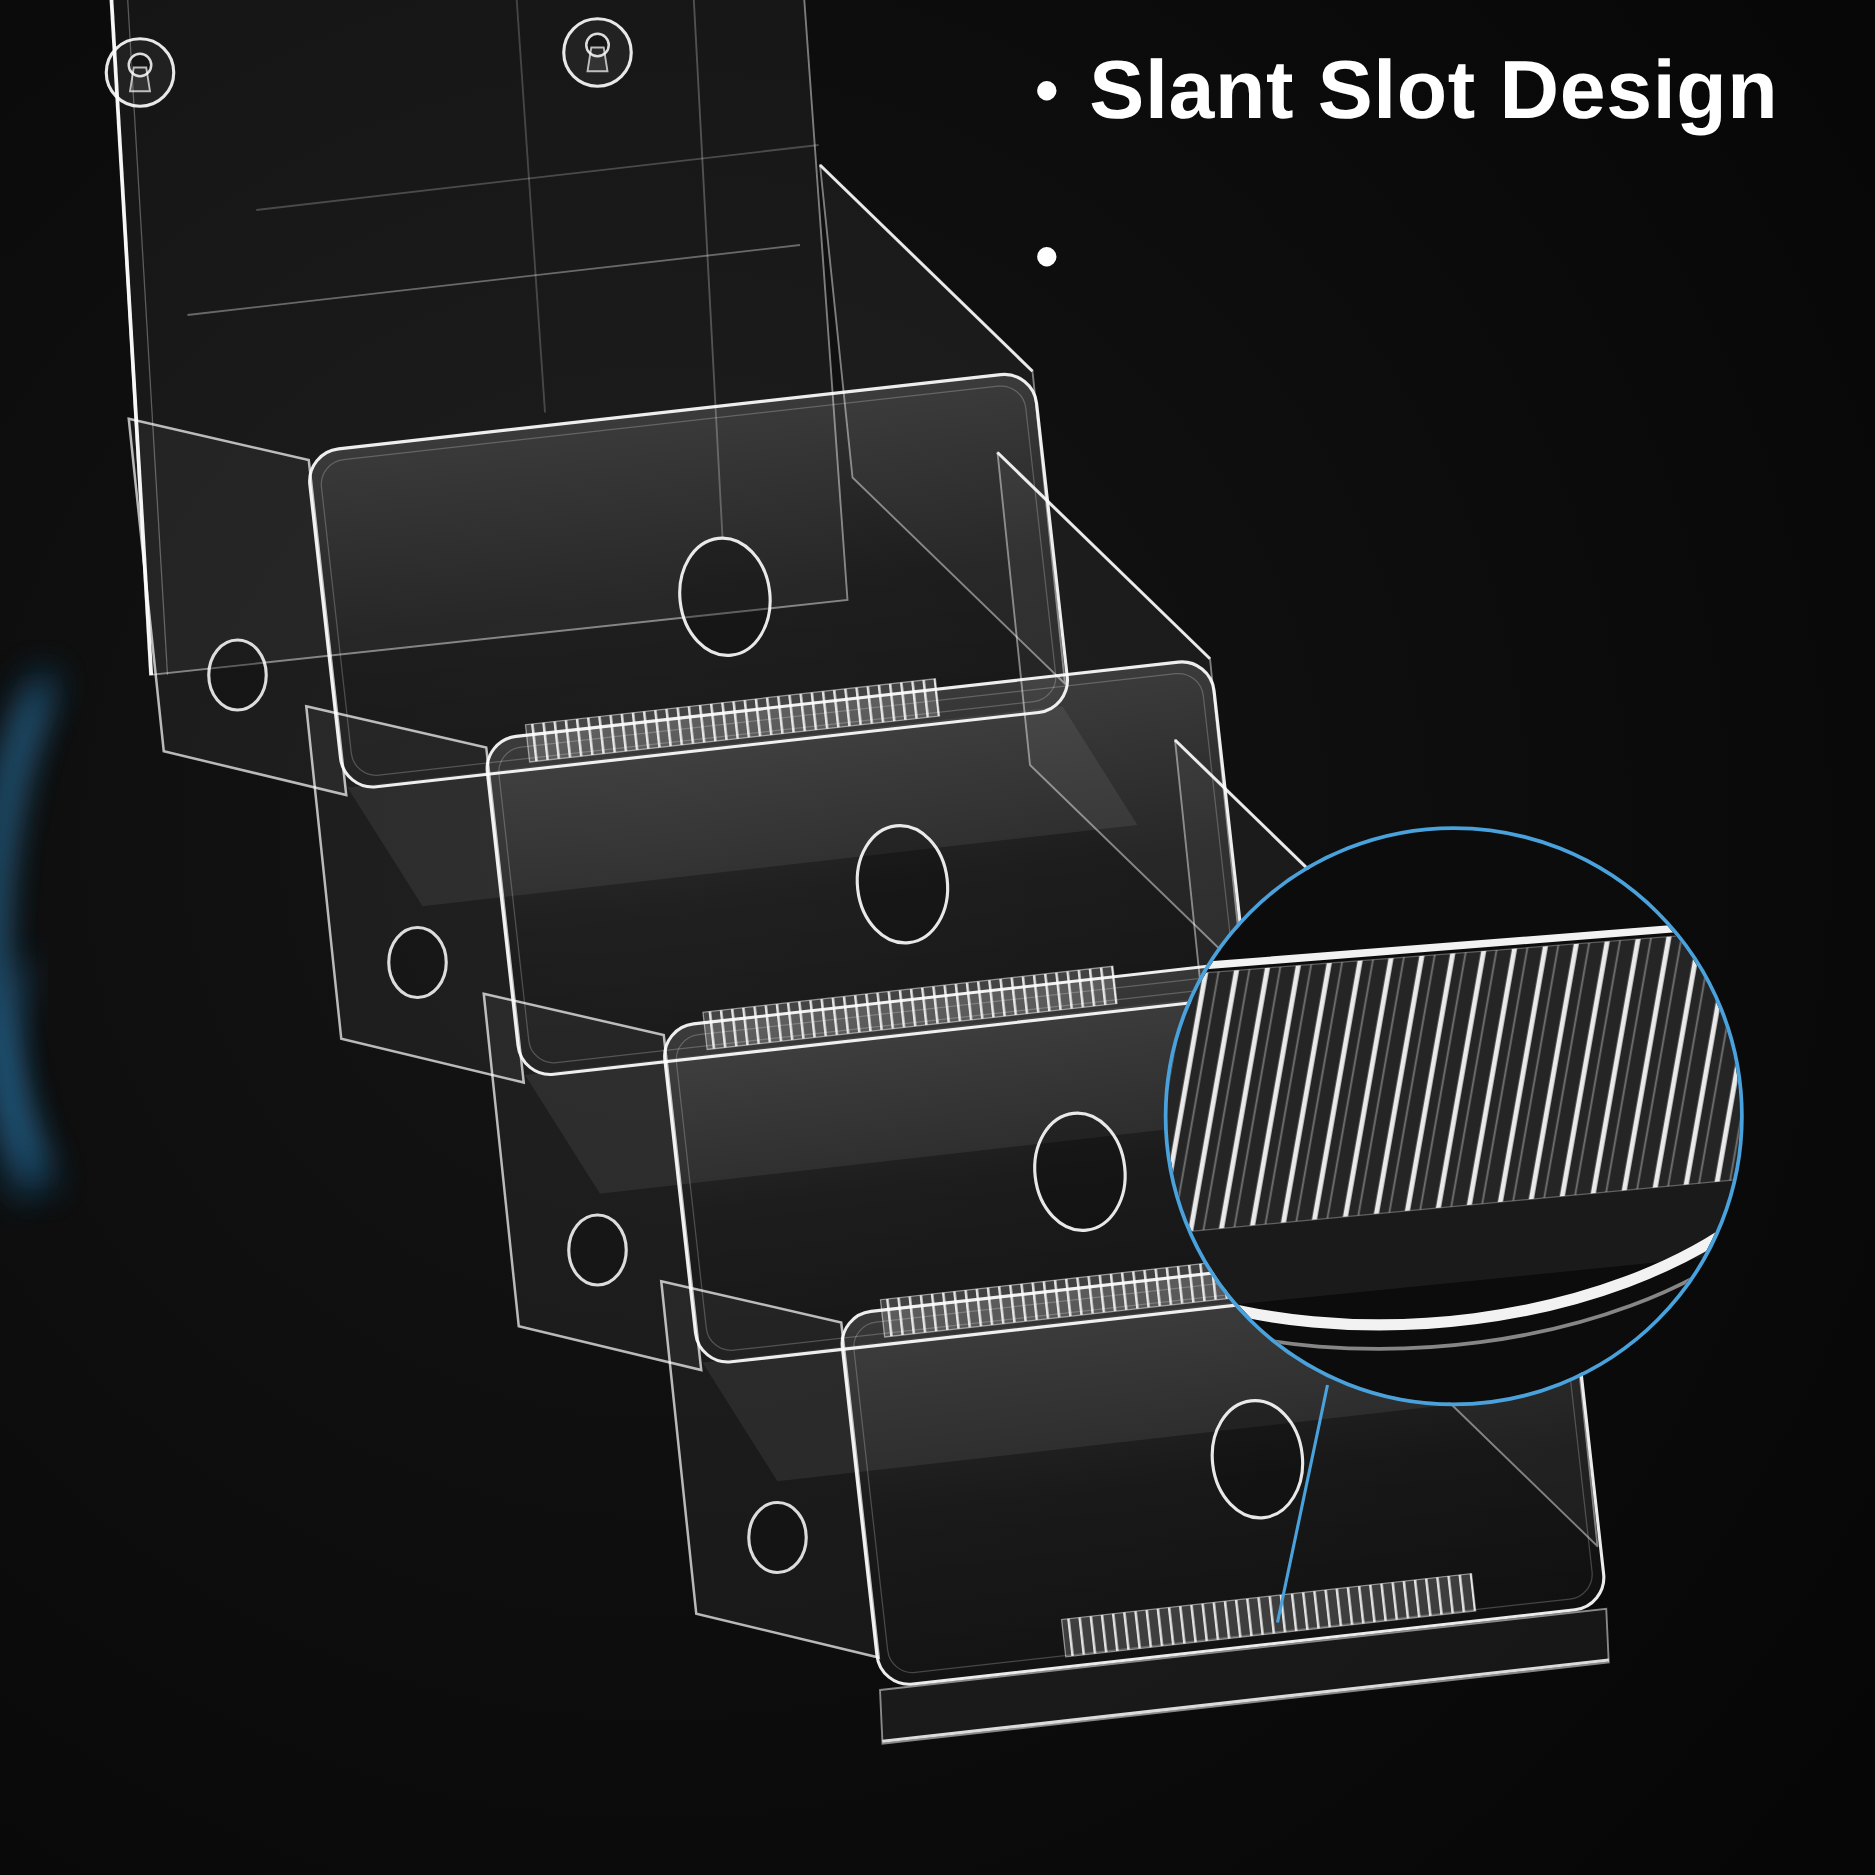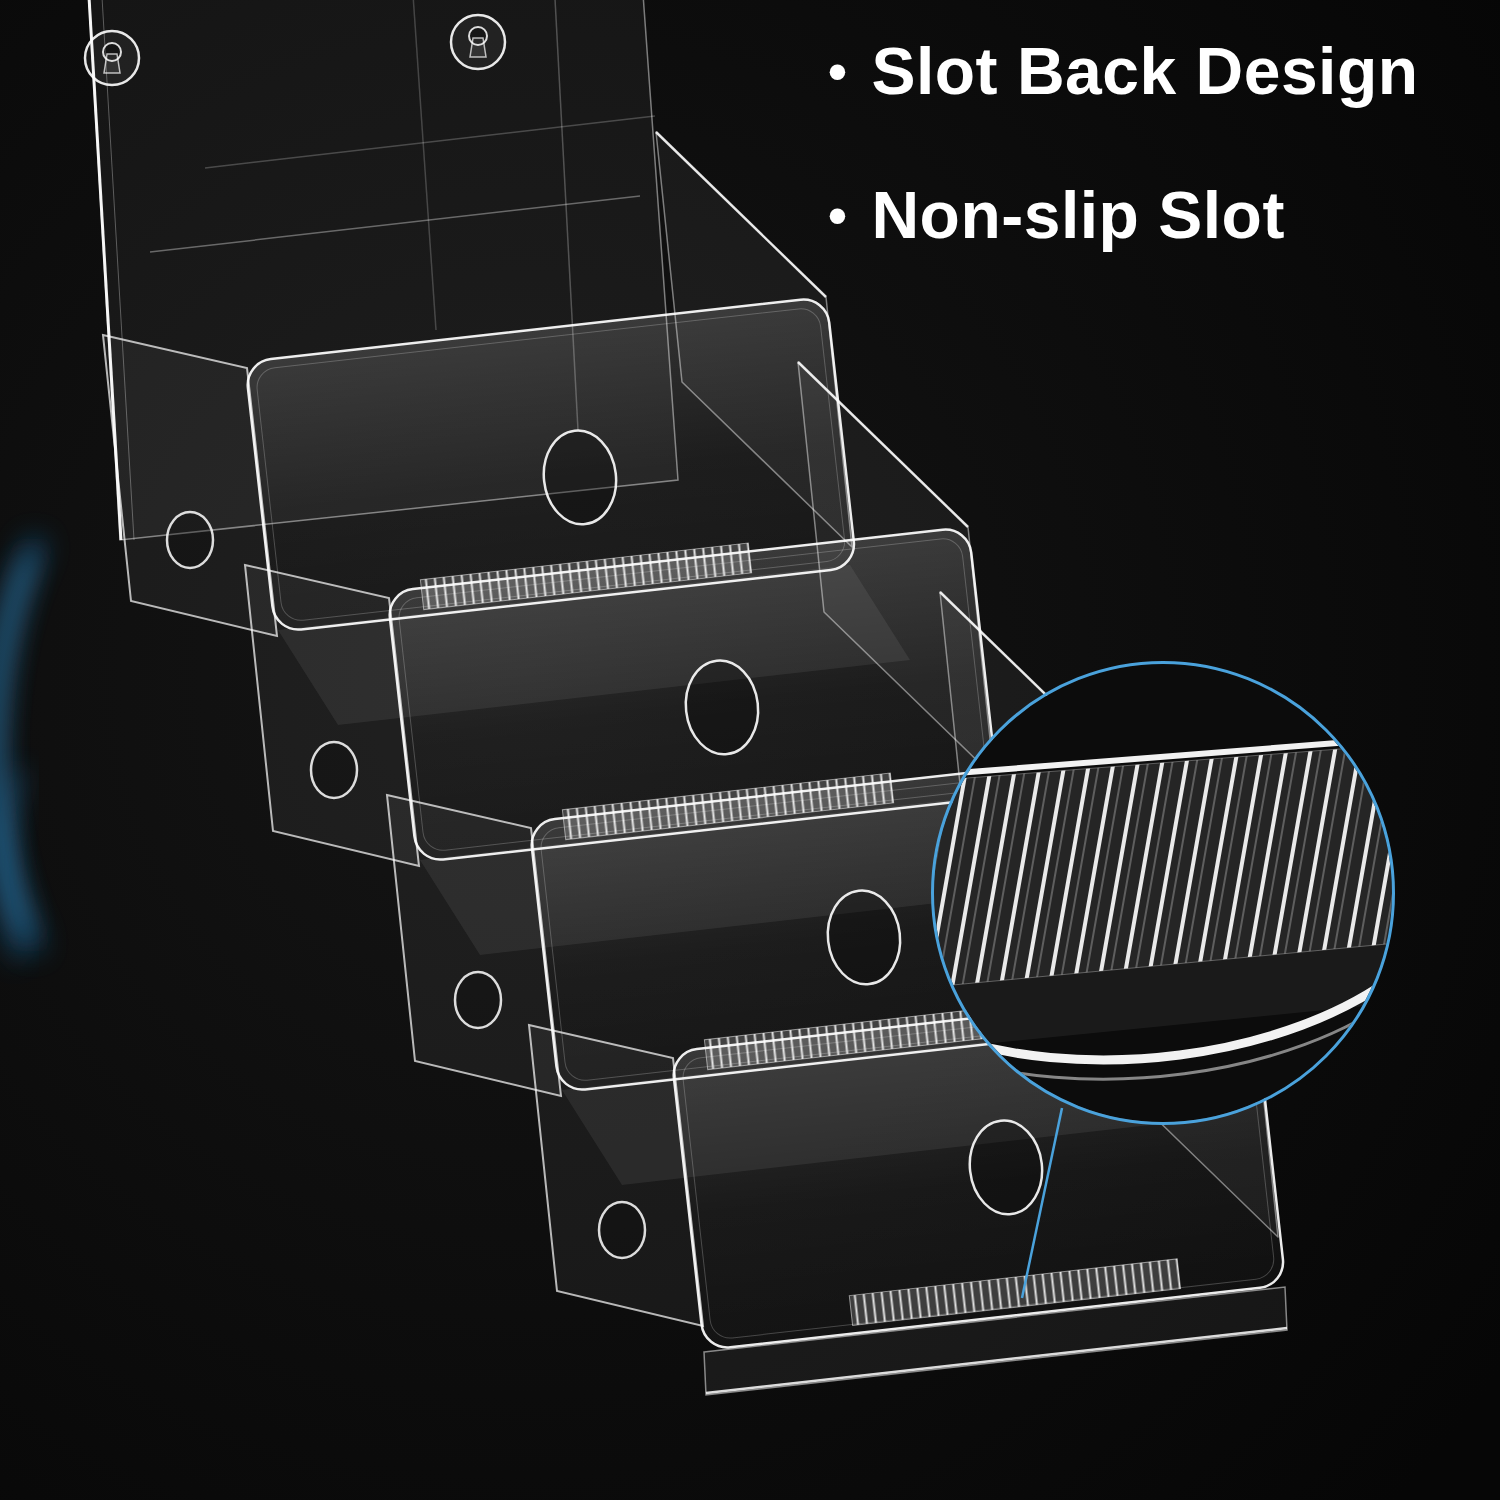--- a/index.html
+++ b/index.html
@@ -186,21 +186,20 @@
         <path d="M928,1030 C 1080,1088 1290,1058 1400,972" stroke="#ffffff" stroke-width="9" fill="none" opacity="0.95"></path>
         <path d="M932,1052 C 1085,1106 1295,1076 1402,992" stroke="#ffffff" stroke-width="3" fill="none" opacity="0.5"></path>
       </g>
       <circle cx="1163" cy="893" r="230.5" fill="none" stroke="#4aa2dc" stroke-width="3"></circle>
     </g>
   </svg>
 
   <div class="annotations">
     <div class="bullet-line">
       <span class="bullet-dot">•</span>
-      <span>Slot Back Design</span>
+      <span>Slant Slot Design</span>
     </div>
     <div class="bullet-line">
       <span class="bullet-dot">•</span>
-      <span>Non-slip Slot</span>
     </div>
   </div>
 
 </div>
 
 </body></html>

